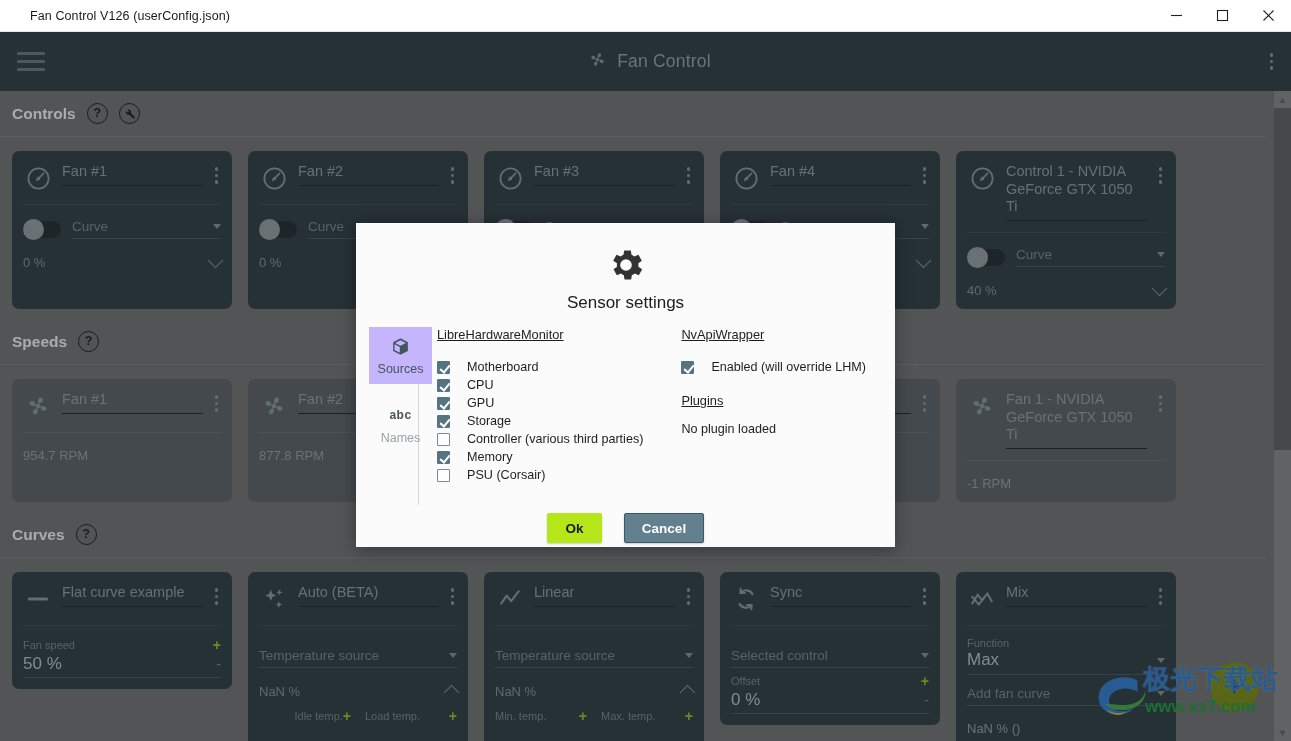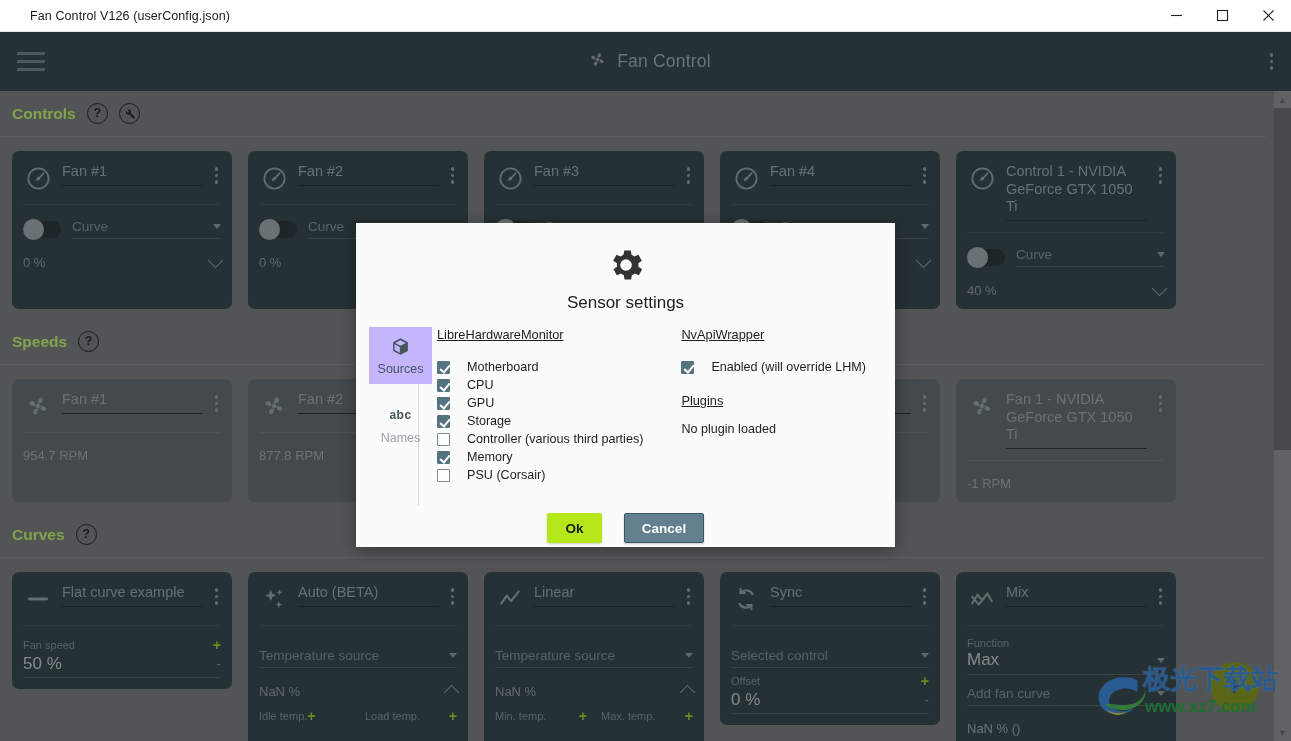--- a/index.html
+++ b/index.html
@@ -84,21 +84,21 @@
   }
 
   .section-head {
     height: 46px;
     display: flex; align-items: center; gap: 11px;
     padding-left: 12px;
     border-bottom: 1px solid #828282;
     background: #737373;
   }
   .section-title {
-    font-size: 15.5px; font-weight: bold; color: #bef264;
+    font-size: 15.5px; font-weight: bold; color: #ffffff;
   }
   .round-icon-btn {
     width: 21px; height: 21px; border-radius: 50%;
     border: 1.6px solid #14181a;
     display: flex; align-items: center; justify-content: center;
     font-size: 12.5px; color: #14181a; font-weight: bold;
     line-height: 1;
   }
   .round-icon-btn svg { display:block; }
 
@@ -729,21 +729,21 @@
               <span>Temperature source</span>
               <span class="caret-down"></span>
             </span>
           </div>
           <div class="card-bottom-row">
             <span>NaN %</span>
             <span class="chev up"></span>
           </div>
           <div class="two-col">
             <div>
-              <div style="display:flex;align-items:center;justify-content:flex-start;">
+              <div style="display:flex;align-items:center;justify-content:flex-end;">
                 <span class="field-label">Idle temp.</span>
                 <span class="plus">+</span>
               </div>
             </div>
             <div>
               <div style="display:flex;align-items:center;justify-content:space-between;">
                 <span class="field-label">Load temp.</span>
                 <span class="plus">+</span>
               </div>
             </div>

